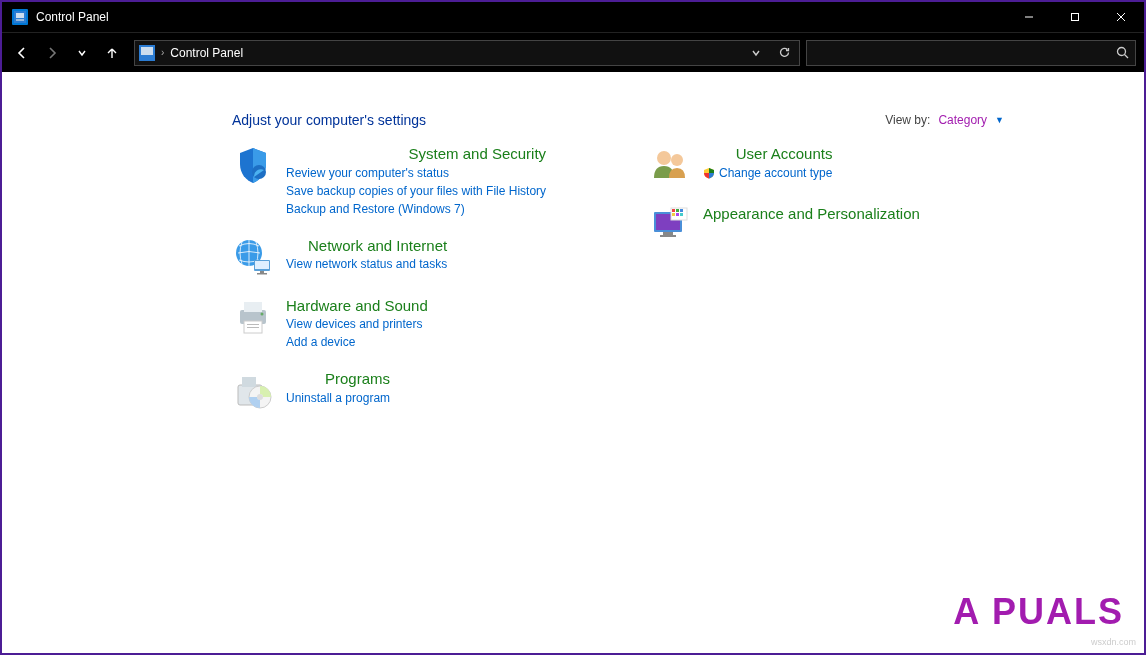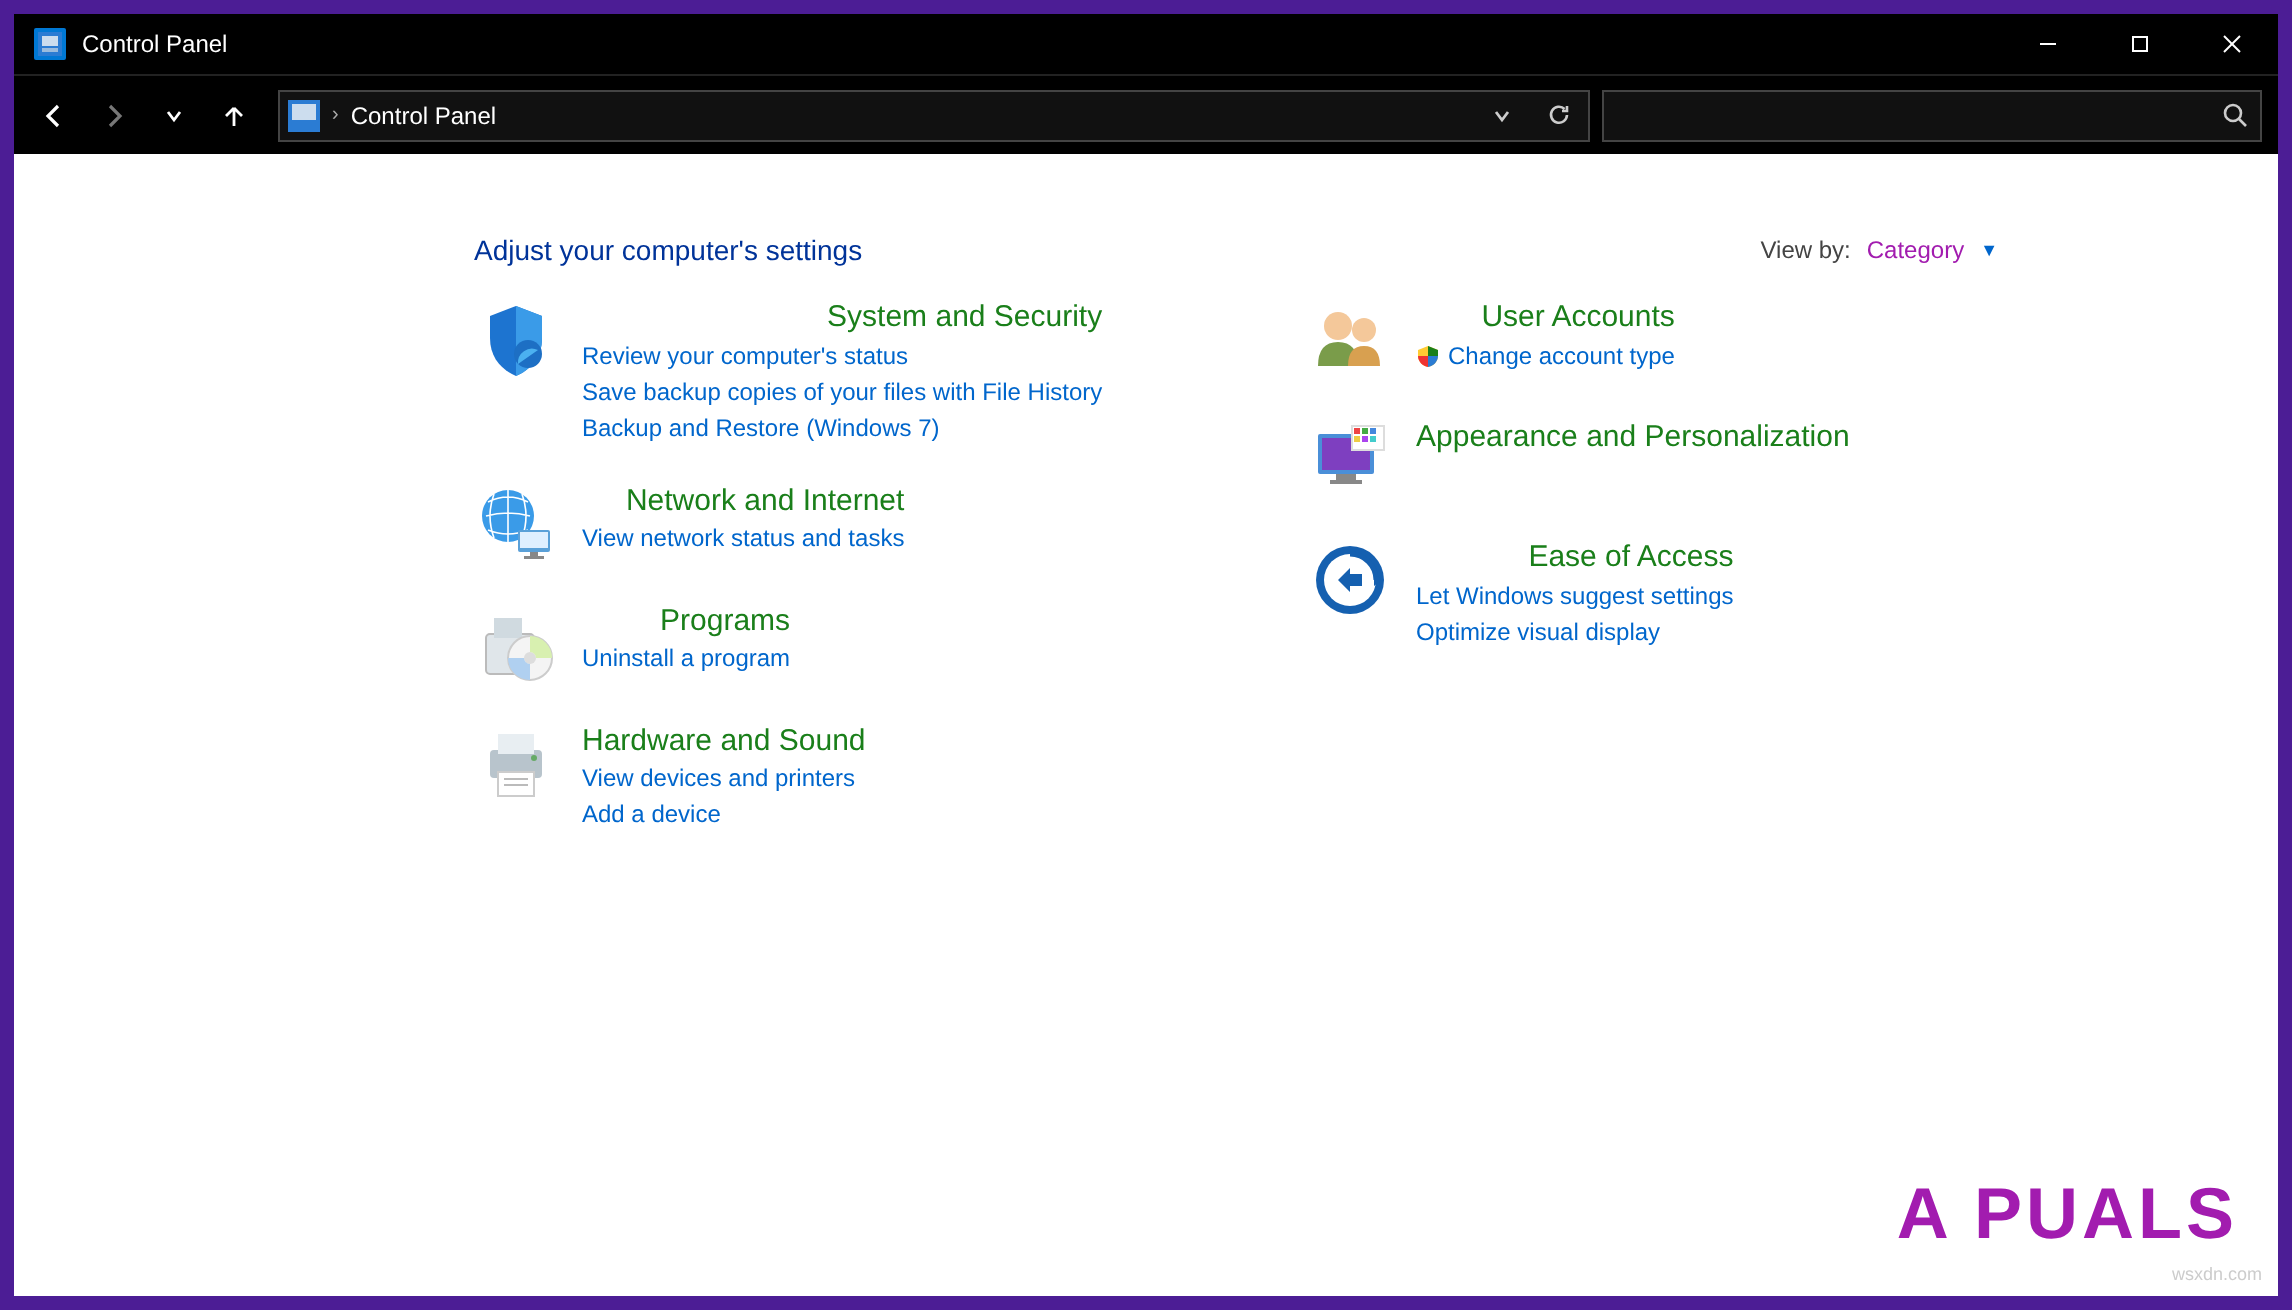--- a/index.html
+++ b/index.html
@@ -1,19 +1,19 @@
 <!DOCTYPE html>
 <html><head>
 <meta charset="utf-8">
 <style>
 * { box-sizing: border-box; margin: 0; padding: 0; font-family: "Segoe UI", Tahoma, sans-serif; }
 body { background: #fff; width: 1146px; height: 655px; overflow: hidden; position: relative; }
 
 
-.window { position: absolute; inset: 0; border: 7px solid #4c1d95; background: #fff; }
+.window { position: absolute; inset: 0; border: 2px solid #4c1d95; background: #fff; }
 .titlebar { height: 30px; background: #000; color: #fff; display: flex; align-items: center; font-size: 12px; }
 .titlebar .app-icon { width: 16px; height: 16px; margin: 0 8px 0 10px; background: #0078d4; display: inline-flex; align-items: center; justify-content: center; font-size: 9px; border-radius: 1px; }
 .titlebar .title { flex: 1; }
 .titlebar .winbtn { width: 46px; height: 30px; display: flex; align-items: center; justify-content: center; color: #fff; font-size: 12px; }
 
 
 .toolbar { height: 40px; background: #000; display: flex; align-items: center; padding: 0 8px; gap: 6px; border-top: 1px solid #222; }
 .navbtn { width: 24px; height: 24px; color: #fff; display: flex; align-items: center; justify-content: center; font-size: 14px; border-radius: 2px; }
 .navbtn.disabled { color: #666; }
 .address { flex: 1; height: 26px; background: #111; border: 1px solid #444; display: flex; align-items: center; color: #fff; font-size: 12px; padding: 0 4px; gap: 6px; margin-left: 4px; }
@@ -178,49 +178,49 @@
           </div>
           <div class="txt">
             <div class="cat">Network and Internet</div>
             <div class="link">View network status and tasks</div>
           </div>
         </div>
 
         <div class="item">
           <div class="bigicon">
             <svg width="42" height="42" viewBox="0 0 42 42">
+                <rect x="8" y="14" width="26" height="14" rx="2" fill="#b8c4cc"></rect>
+                <rect x="12" y="6" width="18" height="10" fill="#e8eef2"></rect>
+                <rect x="12" y="25" width="18" height="12" fill="#fff" stroke="#ccc"></rect>
+                <circle cx="30" cy="18" r="1.5" fill="#6a6"></circle>
+                <rect x="15" y="28" width="12" height="1" fill="#bbb"></rect>
+                <rect x="15" y="31" width="12" height="1" fill="#bbb"></rect>
+              </svg>
+          </div>
+          <div class="txt">
+            <div class="cat">Hardware and Sound</div>
+            <div class="link">View devices and printers</div>
+            <div class="link">Add a device</div>
+          </div>
+        </div>
+
+        <div class="item">
+          <div class="bigicon">
+            <svg width="42" height="42" viewBox="0 0 42 42">
                 <rect x="6" y="16" width="24" height="20" rx="2" fill="#e0e6ea" stroke="#bbb"></rect>
                 <rect x="10" y="8" width="14" height="10" fill="#d0dae0"></rect>
                 <circle cx="28" cy="28" r="11" fill="#f4f4f4" stroke="#ccc"></circle>
                 <circle cx="28" cy="28" r="3" fill="#ddd"></circle>
                 <path d="M28 17 A11 11 0 0 1 39 28 L31 28 A3 3 0 0 0 28 25 Z" fill="#d8f0b0"></path>
                 <path d="M28 39 A11 11 0 0 1 17 28 L25 28 A3 3 0 0 0 28 31 Z" fill="#b0d0f0"></path>
               </svg>
           </div>
           <div class="txt">
             <div class="cat">Programs</div>
             <div class="link">Uninstall a program</div>
-          </div>
-        </div>
-
-        <div class="item">
-          <div class="bigicon">
-            <svg width="42" height="42" viewBox="0 0 42 42">
-                <rect x="8" y="14" width="26" height="14" rx="2" fill="#b8c4cc"></rect>
-                <rect x="12" y="6" width="18" height="10" fill="#e8eef2"></rect>
-                <rect x="12" y="25" width="18" height="12" fill="#fff" stroke="#ccc"></rect>
-                <circle cx="30" cy="18" r="1.5" fill="#6a6"></circle>
-                <rect x="15" y="28" width="12" height="1" fill="#bbb"></rect>
-                <rect x="15" y="31" width="12" height="1" fill="#bbb"></rect>
-              </svg>
-          </div>
-          <div class="txt">
-            <div class="cat">Hardware and Sound</div>
-            <div class="link">View devices and printers</div>
-            <div class="link">Add a device</div>
           </div>
         </div>
 
       </div>
 
       <div class="col">
 
         <div class="item">
           <div class="bigicon">
             <svg width="42" height="42" viewBox="0 0 42 42">
@@ -261,36 +261,20 @@
                 <rect x="27" y="9" width="3" height="3" fill="#a4e"></rect>
                 <rect x="31" y="9" width="3" height="3" fill="#4cc"></rect>
               </svg>
           </div>
           <div class="txt">
             <div class="cat">Appearance and Personalization</div>
           </div>
         </div>
 
 
-        <div class="item">
-          <div class="bigicon">
-            <svg width="42" height="42" viewBox="0 0 42 42">
-                <circle cx="21" cy="21" r="17" fill="#1560b0"></circle>
-                <circle cx="21" cy="21" r="13" fill="#fff"></circle>
-                <path d="M15 21 L21 15 L21 18 L27 18 L27 24 L21 24 L21 27 Z" fill="#1560b0"></path>
-                <path d="M21 8 A13 13 0 0 1 34 21" fill="none" stroke="#1560b0" stroke-width="2.5"></path>
-                <polygon points="33,18 37,21 33,24" fill="#1560b0"></polygon>
-              </svg>
-          </div>
-          <div class="txt">
-            <div class="cat">Ease of Access</div>
-            <div class="link">Let Windows suggest settings</div>
-            <div class="link">Optimize visual display</div>
-          </div>
-        </div>
 
       </div>
     </div>
 
     <div class="watermark">A   PUALS</div>
     <div class="watermark-sub">wsxdn.com</div>
   </div>
 
 </div>
 

